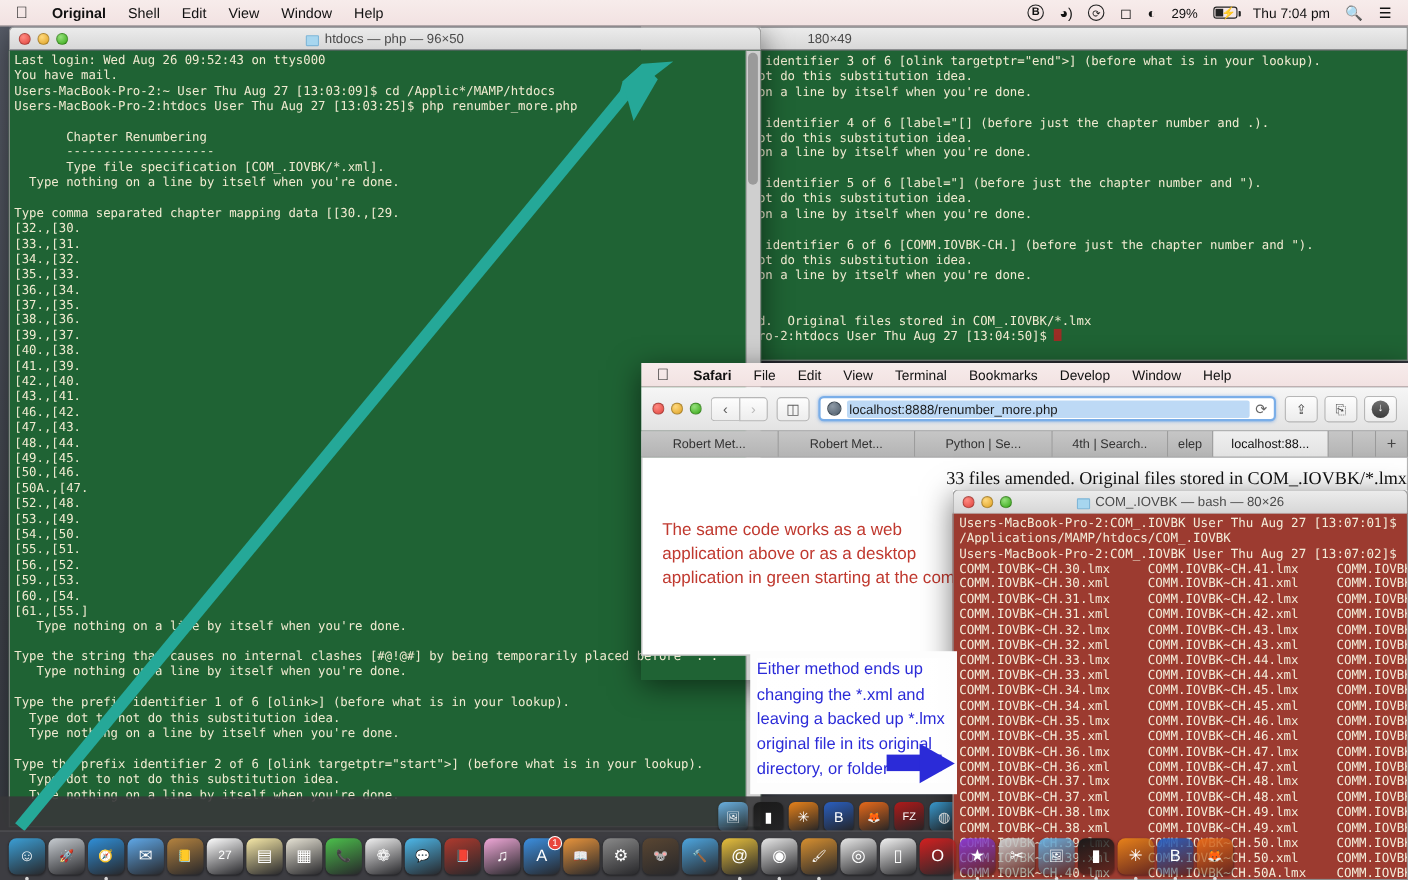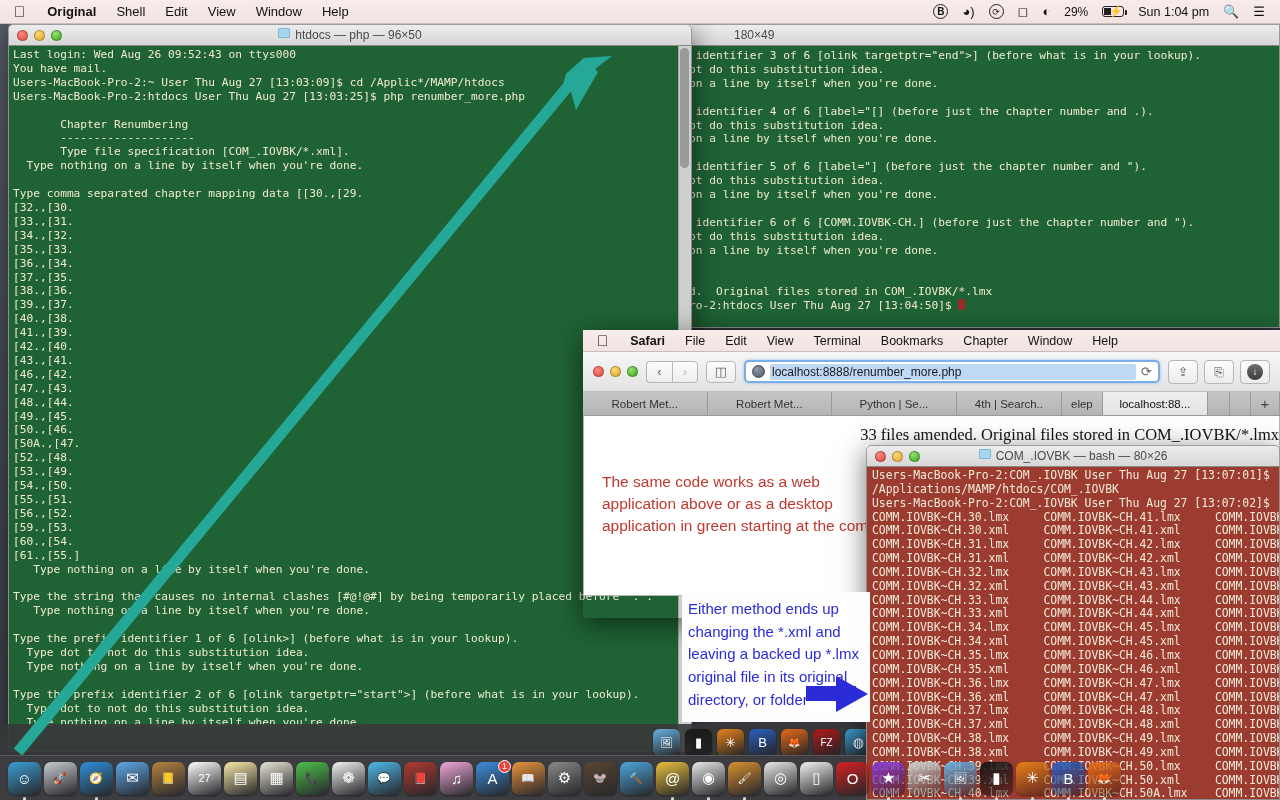--- a/index.html
+++ b/index.html
@@ -54,21 +54,21 @@
     border-radius: 5px 5px 0 0;
     font-size: 12px; color: #4a4a4a;
   }
   .tl-lights { display: flex; gap: 6px; padding-left: 8px; }
   .lt { width: 11px; height: 11px; border-radius: 50%; border: .5px solid rgba(0,0,0,.25); }
   .lt.r { background: radial-gradient(circle at 35% 30%,#ff8b82,#e0443e); }
   .lt.y { background: radial-gradient(circle at 35% 30%,#ffd97e,#dea123); }
   .lt.g { background: radial-gradient(circle at 35% 30%,#96e17c,#35a715); }
   .tl-title {
     position: absolute; left: 0; right: 0; text-align: center;
-    display: flex; align-items: flex-start; justify-content: center; gap: 5px;
+    display: flex; align-items: flex-end; justify-content: center; gap: 5px;
     pointer-events: none;
   }
   .folder-ico {
     width: 12px; height: 10px; background: #a7d6ef; border-radius: 1px;
     border: .5px solid #7fb6d8; display: inline-block;
   }
 
   
   #term-green {
     left: 8px; top: 24px; width: 684px; height: 728px; z-index: 10;
@@ -246,21 +246,21 @@
       <span class="mb-ico" style="font-weight:bold;border:1.5px solid #222;border-radius:50%;width:15px;height:15px;justify-content:center;font-size:10px;">B</span>
       <span class="mb-ico">◕)</span>
       <span class="mb-ico" style="border:1.5px solid #222;border-radius:50%;width:15px;height:15px;justify-content:center;font-size:9px;">⟳</span>
       <span class="mb-ico">◻</span>
       <span class="mb-ico">◐</span>
       <span class="mb-ico" style="font-size:12px;">29%</span>
       <span class="batt">
           <i></i>
           <span class="bolt">⚡</span>
         </span>
-      <span class="mb-ico" style="font-size:12.5px;">Sun 1:04 pm</span>
+      <span class="mb-ico" style="font-size:12.5px;">Thu 7:04 pm</span>
       <span class="mb-ico">🔍</span>
       <span class="mb-ico">☰</span>
     </span>
   </div>
 
   <div class="win" id="term-green2">
     <div class="titlebar">
       <div class="tl-title" style="justify-content:flex-start;padding-left:150px;">180×49</div>
     </div>
     <div class="body">
@@ -356,21 +356,21 @@
 
   <div class="win" id="safari">
     <div id="sf-menubar">
       <span class="mb-apple"></span>
       <span class="mb-item bold">Safari</span>
       <span class="mb-item">File</span>
       <span class="mb-item">Edit</span>
       <span class="mb-item">View</span>
       <span class="mb-item">Terminal</span>
       <span class="mb-item">Bookmarks</span>
-      <span class="mb-item">Chapter</span>
+      <span class="mb-item">Develop</span>
       <span class="mb-item">Window</span>
       <span class="mb-item">Help</span>
     </div>
 
     <div id="sf-toolbar">
       <div class="tl-lights" style="padding-left:0;">
         <span class="lt r"></span>
         <span class="lt y"></span>
         <span class="lt g"></span>
       </div>

